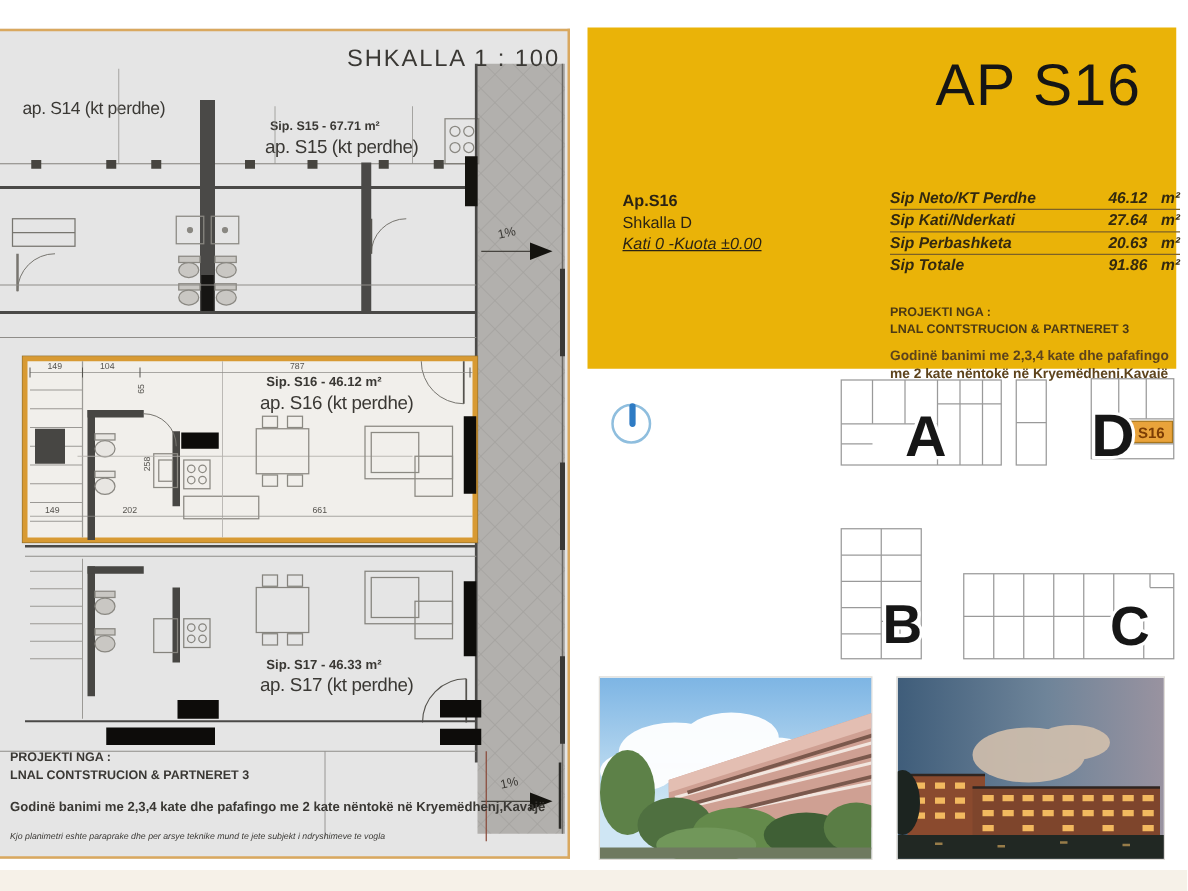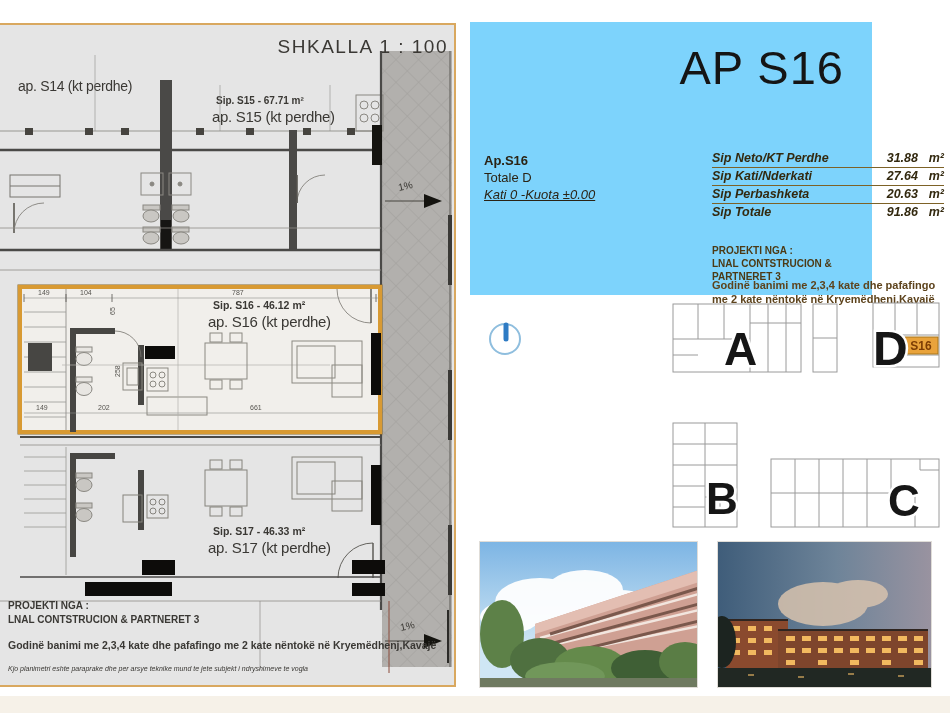--- a/index.html
+++ b/index.html
@@ -9,33 +9,33 @@
   
   .plan-sheet {
     position:absolute; left:0; top:23px; width:456px; height:664px;
     background:#e5e5e5;
     border-top:2px solid #d9a85f; border-right:2px solid #d9a85f; border-bottom:2px solid #d9a85f;
   }
   .plan-sheet svg { display:block; }
 
   
   .info-panel {
-    position:absolute; left:470px; top:22px; width:402px; height:273px;
-    background:#7dd3fc;
+    position:absolute; left:470px; top:22px; width:471px; height:273px;
+    background:#eab308;
   }
   .panel-title {
     position:absolute; right:28px; top:18px;
     font-size:47px; letter-spacing:1px; color:#151515; font-weight:400;
   }
   .residence {
     position:absolute; right:50px; top:84px;
     font-size:15.5px; font-weight:700; letter-spacing:.5px; color:#231a0c;
     border-bottom:2px solid #8a6a2a; padding-bottom:3px;
   }
-  .apt-meta { position:absolute; left:14px; top:130px; font-size:13px; color:#2b2314; line-height:17px; }
+  .apt-meta { position:absolute; left:28px; top:130px; font-size:13px; color:#2b2314; line-height:17px; }
   .apt-name { font-weight:700; }
   .apt-level { font-style:italic;text-decoration:underline; }
   .area-table { position:absolute; left:242px; top:128px; width:232px; }
   .arow {
     display:flex; align-items:baseline; font-size:12.5px; font-weight:600; color:#33290f;
     border-bottom:1px solid #7d6227; padding:1px 0 2px 0;font-style:italic;
   }
   .arow.last { border-bottom:none; }
   .alabel { flex:1; }
   .aval { width:44px; text-align:right; }
@@ -303,28 +303,28 @@
       <text class="pl-label" x="8" y="624" font-size="10.5" font-weight="700" fill="#33312c">Godinë banimi me 2,3,4 kate dhe pafafingo me 2 kate nëntokë në Kryemëdhenj,Kavajë</text>
       <text class="pl-label" x="8" y="646" font-size="7" font-style="italic" fill="#55534e">Kjo planimetri eshte paraprake dhe per arsye teknike mund te jete subjekt i ndryshimeve te vogla</text>
     </svg>
   </div>
 
   <div class="info-panel">
     <div class="panel-title">AP S16</div>
 
     <div class="apt-meta">
       <div class="apt-name">Ap.S16</div>
-      <div>Totale D</div>
+      <div>Shkalla D</div>
       <div class="apt-level">Kati 0 -Kuota ±0.00</div>
     </div>
 
     <div class="area-table">
       <div class="arow">
         <span class="alabel">Sip Neto/KT Perdhe</span>
-        <span class="aval">31.88</span>
+        <span class="aval">46.12</span>
         <span class="aunit">m²</span>
       </div>
       <div class="arow">
         <span class="alabel">Sip Kati/Nderkati</span>
         <span class="aval">27.64</span>
         <span class="aunit">m²</span>
       </div>
       <div class="arow">
         <span class="alabel">Sip Perbashketa</span>
         <span class="aval">20.63</span>

